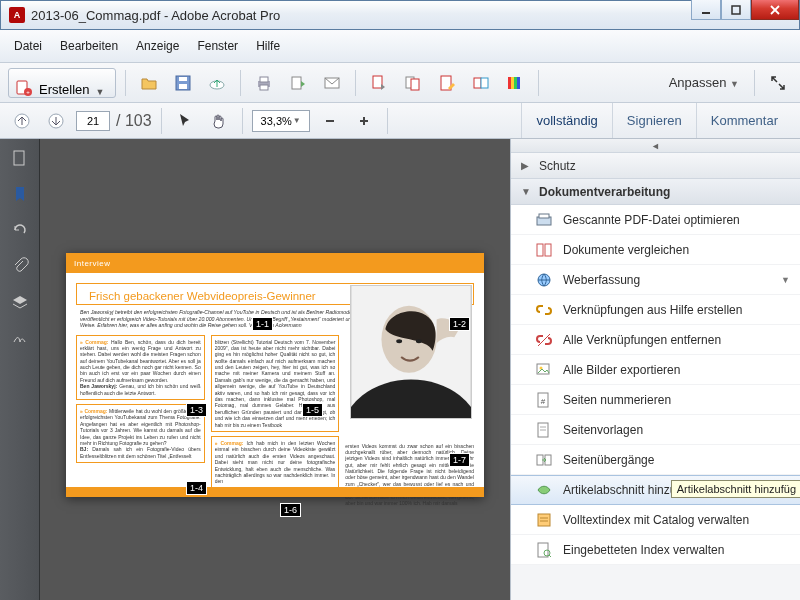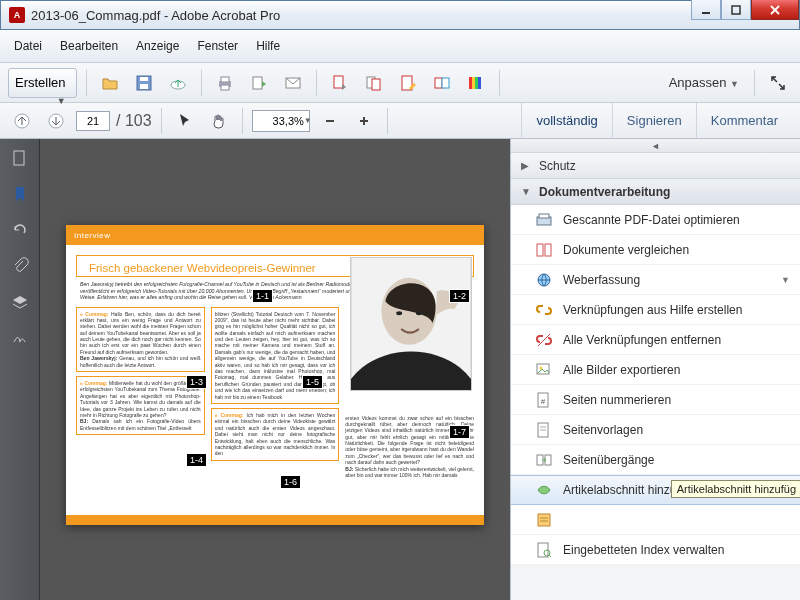--- a/index.html
+++ b/index.html
@@ -14,39 +14,39 @@
 .winbtn.close { width: 48px; background: linear-gradient(#f07070,#d43a2f 45%,#b61e14); border-color:#8a2a20; color:#fff; border-top-right-radius:0; }
 .winbtn svg { width:10px; height:10px; }
 
 
 .menubar { height: 33px; background: linear-gradient(#fafbfd,#e6ecf3); border-bottom: 1px solid #c4cdd8; display:flex; align-items:center; padding:0 6px; gap:2px;}
 .menuitem { padding: 2px 8px; font-size:12px; color:#222; }
 
 
 .toolbar { height: 40px; background: linear-gradient(#f7f8fa,#e9edf2); border-bottom:1px solid #c4cdd8; display:flex; align-items:center; padding:0 8px; gap:6px; position:relative;}
 .tbtn { width:28px; height:28px; border:1px solid transparent; border-radius:3px; display:flex; align-items:center; justify-content:center; }
-.create-btn { padding:0 10px 0 6px; height:30px; border:1px solid #b5c0ce; border-radius:3px; background:linear-gradient(#fefefe,#e6ebf1); display:flex; align-items:flex-end; gap:6px; font-size:13px;flex-direction:column;}
+.create-btn { padding:0 10px 0 6px; height:30px; border:1px solid #b5c0ce; border-radius:3px; background:linear-gradient(#fefefe,#e6ebf1); display:flex; align-items:flex-end; gap:6px; font-size:13px;}
 .create-btn .drop { font-size:9px; color:#555;}
 .sep { width:1px; height:26px; background:#c7cfd9; margin:0 3px;}
 .spacer{flex:1;}
 .tool-label{font-size:13px; color:#333; padding:0 6px;}
 
 .toolbar2 { height: 36px; background: linear-gradient(#f7f8fa,#e9edf2); border-bottom:1px solid #b7c0cb; display:flex; align-items:center; padding:0 8px; gap:6px; }
 .pagebox { width:34px; height:20px; border:1px solid #9aa6b4; background:#fff; text-align:center; font-size:11px; padding:1px;}
-.zoombox{ width:58px; height:22px; border:1px solid #9aa6b4; background:#fff; display:flex; align-items:center; padding:0 20px; font-size:11px; justify-content:space-between;text-align:center;}
+.zoombox{ width:58px; height:22px; border:1px solid #9aa6b4; background:#fff; display:flex; align-items:center; padding:0 8px; font-size:11px; justify-content:space-between;text-align:center;}
 .rtabs { display:flex; height:100%; margin-left:auto; }
 .rtab { padding: 0 14px; display:flex; align-items:center; font-size:13px; color:#3e5f86; border-left:1px solid #cfd6df;}
 .rtab.active{color:#1a3e6e;}
 
 
 .main { display:flex; height: calc(600px - 30px - 22px - 40px - 36px); }
 .leftdock { width: 40px; background: linear-gradient(90deg,#5a5d61,#4e5155); display:flex; flex-direction:column; align-items:center; padding-top:8px; gap:14px; border-right:1px solid #2f3133;}
 .leftdock .dicon{ width:22px; height:22px; display:flex;align-items:center;justify-content:center; color:#d6d8db;}
 .docview { flex:1; background:#555; display:flex; align-items:center; justify-content:center; overflow:hidden; position:relative;}
-.page { width: 418px; height: 300px; background:#fff; box-shadow:0 2px 10px rgba(0,0,0,.5); position:relative; font-size:5.2px; color:#333; }
+.page { width: 418px; height: 244px; background:#fff; box-shadow:0 2px 10px rgba(0,0,0,.5); position:relative; font-size:5.2px; color:#333; }
 .page .hdr { height:20px; background:#f39a1e; display:flex; align-items:center; padding:0 8px; color:#fff; font-size:8px; letter-spacing:.5px;}
 .page .title { color:#f39a1e; font-size:11.5px; padding:6px 12px 2px; border:1px solid #f39a1e; margin:10px 10px 4px; }
 .page .intro { font-size:5.2px; font-style:italic; padding:0 14px 6px; line-height:1.25;}
 .page .cols { display:flex; padding:0 10px 8px; gap:6px;}
 .page .col { flex:1; font-size:5px; line-height:1.28; text-align:justify;}
 .page .colbox{border:1px solid #f39a1e; padding:3px; margin-bottom:4px;}
 .page .q{color:#f39a1e; font-weight:bold;}
 .portrait{ width:122px; height:134px; background:#ddd; position:absolute; right:12px; top:32px; border:1px solid #ccc; overflow:hidden;}
 .portrait svg{width:100%;height:100%;}
 .ftr{position:absolute;bottom:0;left:0;right:0;height:10px;background:#f39a1e;}
@@ -431,20 +431,21 @@
           <span>Artikelabschnitt hinzufügen</span>
         </div>
       <div class="rp-item">
           <span class="iicon">
             <svg class="ic" viewBox="0 0 18 18">
               <rect x="3" y="3" width="12" height="12" fill="#fc7" stroke="#b83"></rect>
               <line x1="5" y1="7" x2="13" y2="7" stroke="#b83"></line>
               <line x1="5" y1="10" x2="13" y2="10" stroke="#b83"></line>
             </svg>
           </span>
+          <span>Volltextindex mit Catalog verwalten</span>
         <div class="tooltip">Artikelabschnitt hinzufüg</div>
       </div>
       <div class="rp-item">
           <span class="iicon">
             <svg class="ic" viewBox="0 0 18 18">
               <rect x="3" y="2" width="10" height="14" fill="#fff" stroke="#888"></rect>
               <circle cx="12" cy="12" r="3" fill="none" stroke="#6a6"></circle>
               <line x1="14" y1="14" x2="16" y2="16" stroke="#6a6"></line>
             </svg>
           </span>

